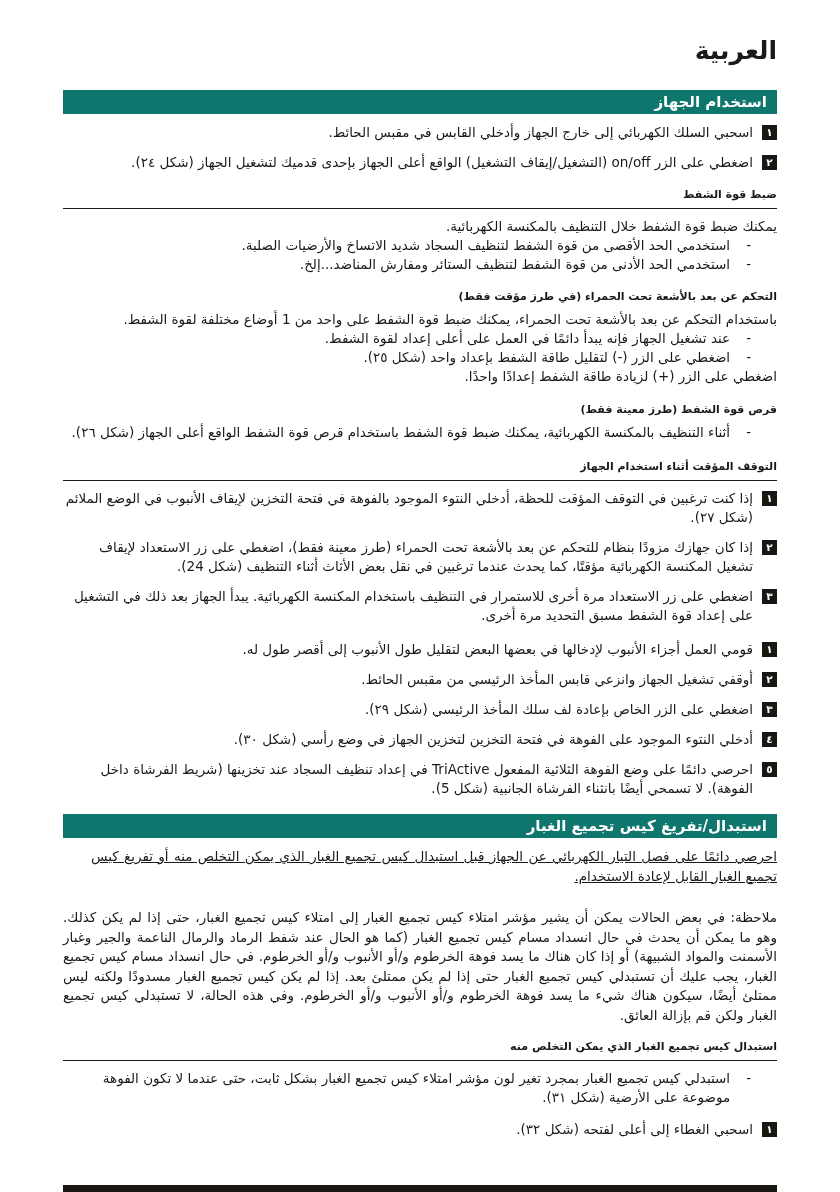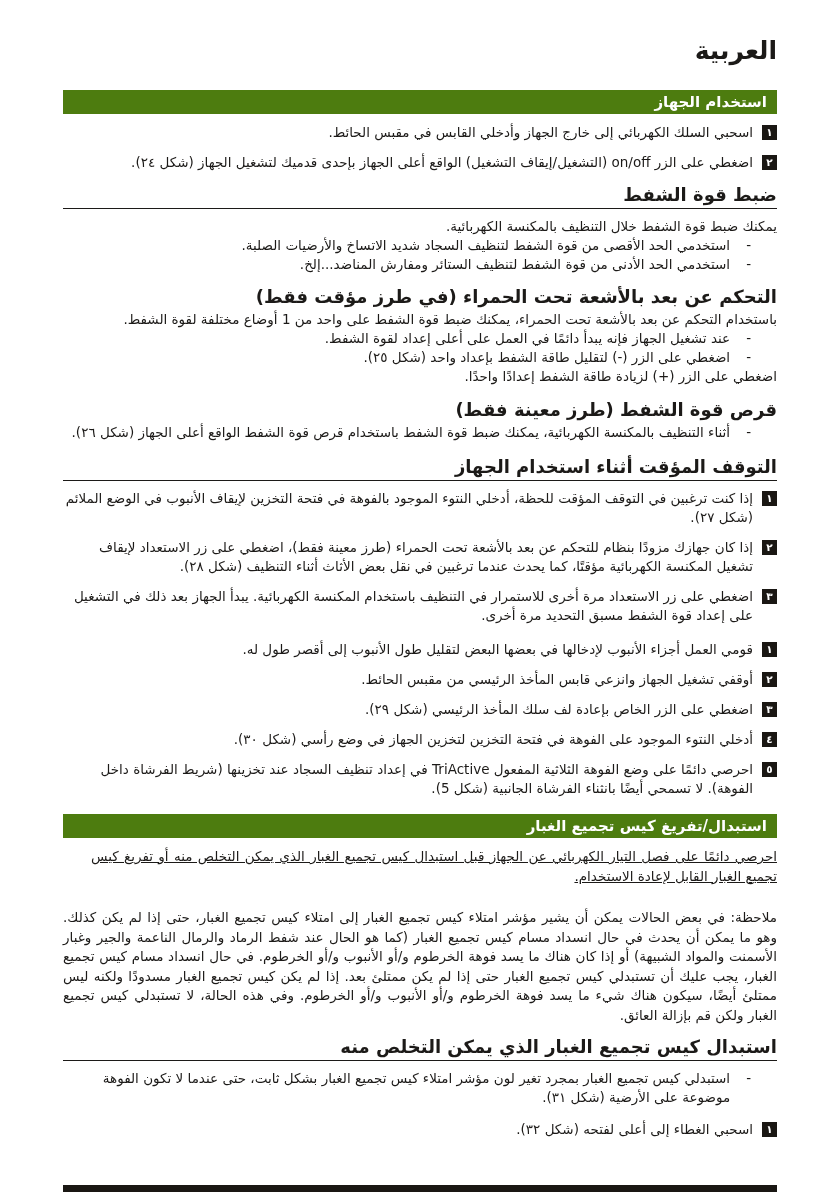--- a/index.html
+++ b/index.html
@@ -16,21 +16,21 @@
 
   .page-title {
     font-size:25px;
     font-weight:bold;
     text-align:right;
     letter-spacing:0;
     margin-bottom:25px;
   }
 
   .bar {
-    background:#4d7c0f;
+    background:#0f766e;
     color:#ffffff;
     font-weight:bold;
     font-size:15px;
     height:24px;
     line-height:24px;
     padding:0 10px;
     margin-bottom:9px;
   }
 
   .step {
@@ -49,21 +49,21 @@
     color:#ffffff;
     font-size:10.5px;
     line-height:15px;
     text-align:center;
     font-weight:bold;
   }
   .steptext { flex:1 1 auto; }
 
   .subhead {
     font-weight:bold;
-    font-size:18px;
+    font-size:11px;
     line-height:18px;
     margin-top:14px;
     margin-bottom:4px;
     text-align:right;
   }
   .subhead.ruled {
     border-bottom:1.5px solid #1c1a18;
     padding-bottom:4px;
     margin-bottom:8px;
   }
@@ -160,21 +160,21 @@
       <span class="btext">أثناء التنظيف بالمكنسة الكهربائية، يمكنك ضبط قوة الشفط باستخدام قرص قوة الشفط الواقع أعلى الجهاز (شكل ٢٦).</span>
     </div>
 
     <h2 class="subhead ruled mt16">التوقف المؤقت أثناء استخدام الجهاز</h2>
     <div class="step">
       <span class="stepnum">١</span>
       <p class="steptext">إذا كنت ترغبين في التوقف المؤقت للحظة، أدخلي النتوء الموجود بالفوهة في فتحة التخزين لإيقاف الأنبوب في الوضع الملائم (شكل ٢٧).</p>
     </div>
     <div class="step">
       <span class="stepnum">٢</span>
-      <p class="steptext">إذا كان جهازك مزودًا بنظام للتحكم عن بعد بالأشعة تحت الحمراء (طرز معينة فقط)، اضغطي على زر الاستعداد لإيقاف تشغيل المكنسة الكهربائية مؤقتًا، كما يحدث عندما ترغبين في نقل بعض الأثاث أثناء التنظيف (شكل ٢٨).</p>
+      <p class="steptext">إذا كان جهازك مزودًا بنظام للتحكم عن بعد بالأشعة تحت الحمراء (طرز معينة فقط)، اضغطي على زر الاستعداد لإيقاف تشغيل المكنسة الكهربائية مؤقتًا، كما يحدث عندما ترغبين في نقل بعض الأثاث أثناء التنظيف (شكل 24).</p>
     </div>
     <div class="step">
       <span class="stepnum">٣</span>
       <p class="steptext">اضغطي على زر الاستعداد مرة أخرى للاستمرار في التنظيف باستخدام المكنسة الكهربائية. يبدأ الجهاز بعد ذلك في التشغيل على إعداد قوة الشفط مسبق التحديد مرة أخرى.</p>
     </div>
   </section>
 
   <section class="mt15">
 
     <div class="step">

